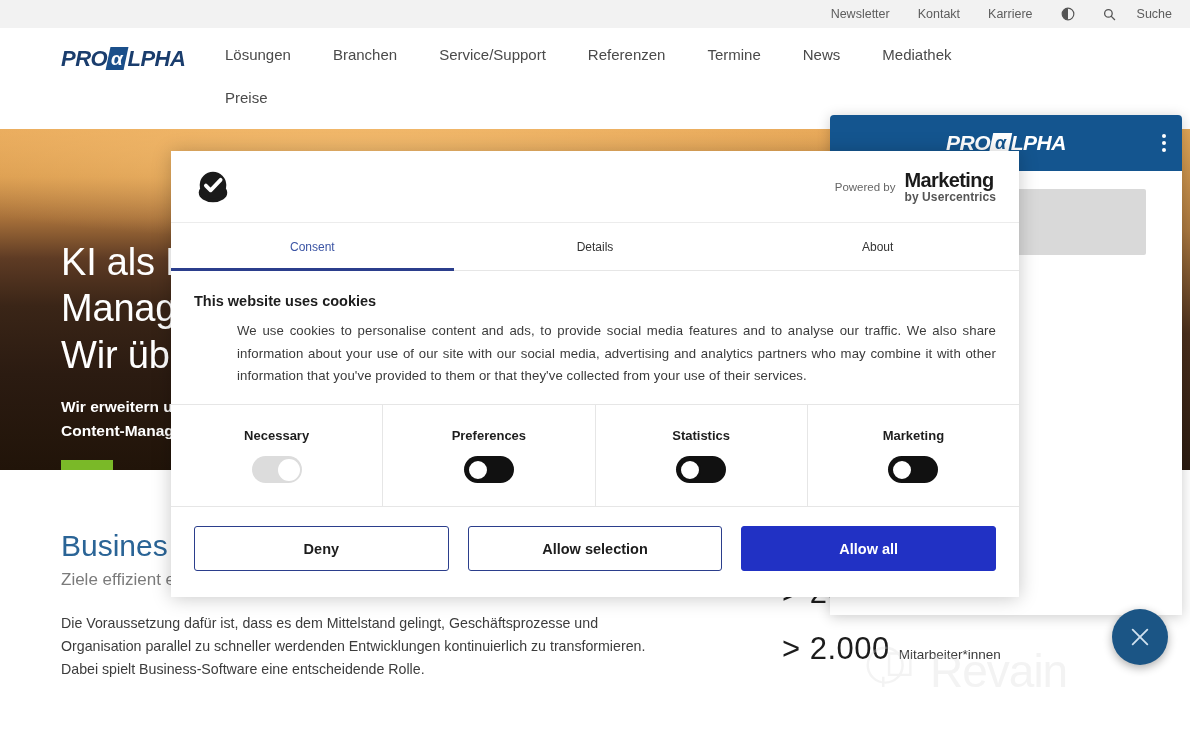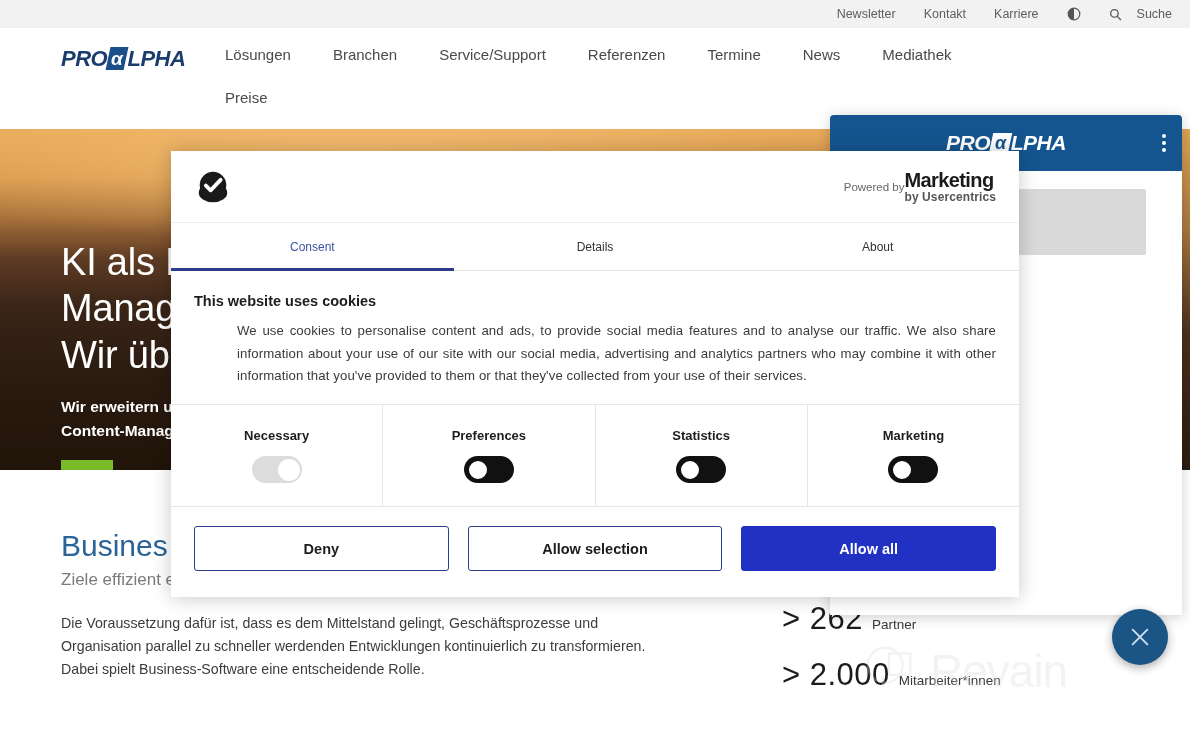--- a/index.html
+++ b/index.html
@@ -15,21 +15,21 @@
   .utilbar {
     position: absolute; top: 0; left: 0; width: 1190px; height: 28px;
     background: #f2f2f2;
     display: flex; align-items: center; justify-content: flex-end;
     gap: 28px; padding-right: 18px;
     font-size: 12.5px; color: #5d5d5d;
   }
   .utilbar a { color: #5d5d5d; text-decoration: none; white-space: nowrap; }
   .util-icon { display:flex; align-items:center; }
   .globe-svg { width: 14px; height: 14px; display:block; }
-  .search-wrap { display: flex; align-items: center; gap: 15px; }
+  .search-wrap { display: flex; align-items: center; gap: 21px; }
   .search-svg { width: 13px; height: 13px; display:block; }
 
   
   .mainnav {
     position: absolute; top: 28px; left: 0; width: 1190px; height: 101px;
     background: #ffffff;
   }
   .logo {
     position: absolute; left: 61px; top: 18px;
     display: flex; align-items: center;
@@ -84,21 +84,21 @@
 
   
   .content { position: absolute; top: 470px; left: 0; width: 1190px; }
   .content-inner { padding: 58px 61px 0 61px; max-width: 760px; }
   .sec-title { font-size: 30px; color: #2a6496; font-weight: 400; line-height: 1.2; }
   .sec-sub   { font-size: 17px; color: #7b7b7b; font-weight: 400; margin-top: 6px; }
   .para { font-size: 14.2px; color: #3c3c3c; line-height: 1.62; margin-top: 22px; max-width: 610px; }
 
   
   .stats {
-    position: absolute; left: 782px; top: 601px; z-index: 3;
+    position: absolute; left: 782px; top: 575px; z-index: 3;
     color: #222;
   }
   .stat-row { display: flex; align-items: baseline; gap: 9px; margin-bottom: 20px; }
   .stat-num { font-size: 31px; font-weight: 400; color: #1c1c1c; letter-spacing: .5px; white-space: nowrap; }
   .stat-lbl { font-size: 13.5px; color: #3a3a3a; white-space: nowrap; }
 
   
   .chatwidget {
     position: absolute; right: 8px; top: 115px; width: 352px; height: 500px;
     background: #ffffff; z-index: 5;
@@ -141,21 +141,21 @@
     position: absolute; left: 171px; top: 151px; width: 848px; height: 446px;
     background: #ffffff; z-index: 20;
     box-shadow: 0 1px 18px rgba(0,0,0,.22);
     display: flex; flex-direction: column;
   }
   .cd-head {
     height: 72px; display: flex; align-items: center; justify-content: space-between;
     padding: 0 23px; border-bottom: 1px solid #ececec;
   }
   .cookie-logo-svg { width: 38px; height: 38px; display:block; }
-  .poweredby { display: flex; align-items: center; }
+  .poweredby { display: flex; align-items: center; gap: 9px; }
   .pb-text { font-size: 11.5px; color: #666; }
   .cb-brand { line-height: 1; text-align: left; }
   .cb-brand .b1 { font-size: 20px; font-weight: 700; color: #1a1a1a; letter-spacing: -0.6px; display:block; }
   .cb-brand .b2 { font-size: 12px; font-weight: 700; color: #555; letter-spacing: .1px; display:block; text-align: center; margin-top: 1px; }
 
   .cd-tabs { display: flex; border-bottom: 1px solid #e6e6e6; height: 48px; }
   .cd-tab {
     flex: 1; display:flex; align-items:center; justify-content:center;
     font-size: 12px; color: #333; cursor: pointer; position: relative;
     background: transparent; border: none; font-family: inherit;

